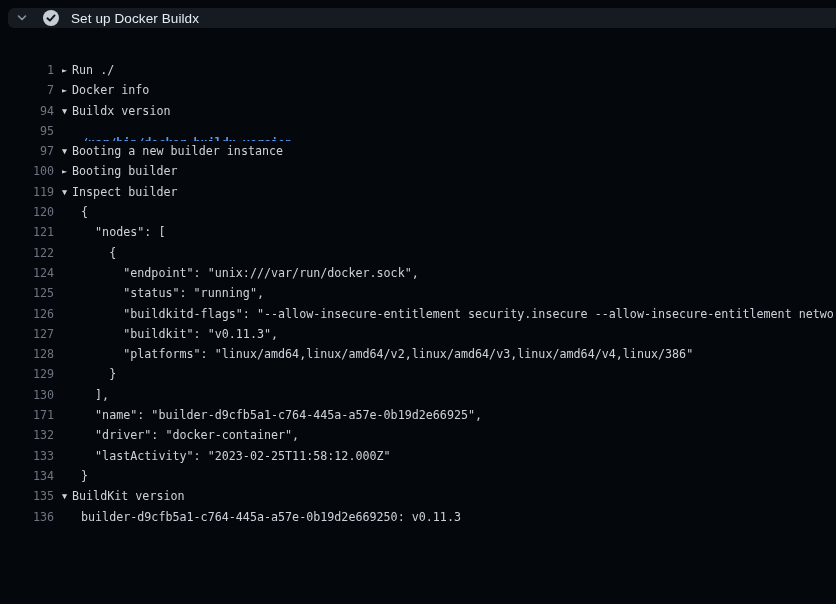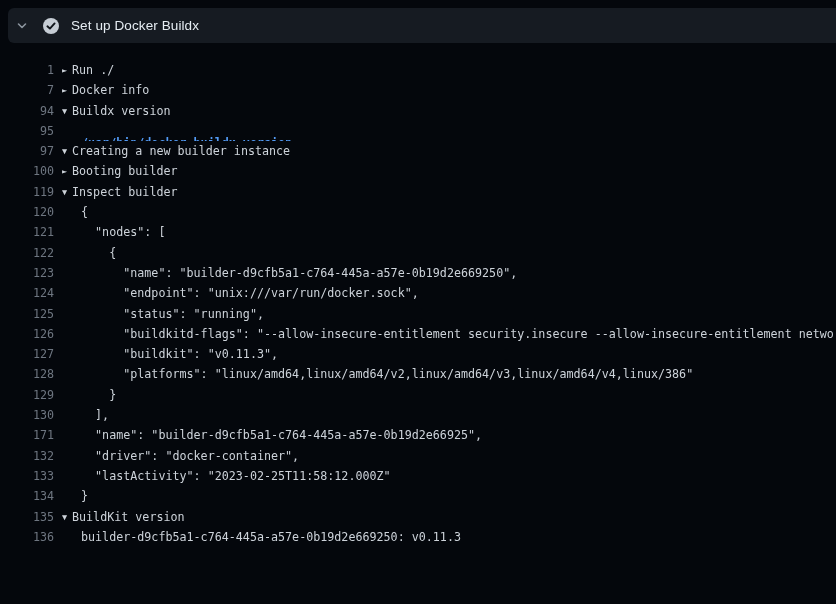--- a/index.html
+++ b/index.html
@@ -6,21 +6,21 @@
   html, body {
     width: 836px; height: 604px;
     background: var(--page-bg, #04070c);
     overflow: hidden;
     font-family: "Liberation Sans", sans-serif;
   }
   
   .step-header {
     position: absolute;
     left: 8px; top: 8px; right: 0;
-    height: 35px;
+    height: 20px;
     background: var(--header-bg, #161b22);
     border-radius: 6px 0 0 6px;
     display: flex;
     align-items: center;
     padding-left: 6px;
     cursor: pointer;
   }
   .chev {
     width: 16px; height: 16px;
     display: flex; align-items: center; justify-content: center;
@@ -116,21 +116,21 @@
   <div class="row command">
     <span class="num">95</span>
     <span class="tri"></span>
     <span class="txt">/usr/bin/docker buildx version</span>
   </div>
 
 
   <div class="row group">
     <span class="num">97</span>
     <span class="tri">▼</span>
-    <span class="txt">Creating a new builder instance</span>
+    <span class="txt">Booting a new builder instance</span>
   </div>
 
 
 
   <div class="row group">
     <span class="num">100</span>
     <span class="tri">►</span>
     <span class="txt">Booting builder</span>
   </div>
 
@@ -151,25 +151,20 @@
     <span class="tri"></span>
     <span class="txt">  "nodes": [</span>
   </div>
 
   <div class="row output">
     <span class="num">122</span>
     <span class="tri"></span>
     <span class="txt">    {</span>
   </div>
 
-  <div class="row output">
-    <span class="num">123</span>
-    <span class="tri"></span>
-    <span class="txt">      "name": "builder-d9cfb5a1-c764-445a-a57e-0b19d2e669250",</span>
-  </div>
 
   <div class="row output">
     <span class="num">124</span>
     <span class="tri"></span>
     <span class="txt">      "endpoint": "unix:///var/run/docker.sock",</span>
   </div>
 
   <div class="row output">
     <span class="num">125</span>
     <span class="tri"></span>

